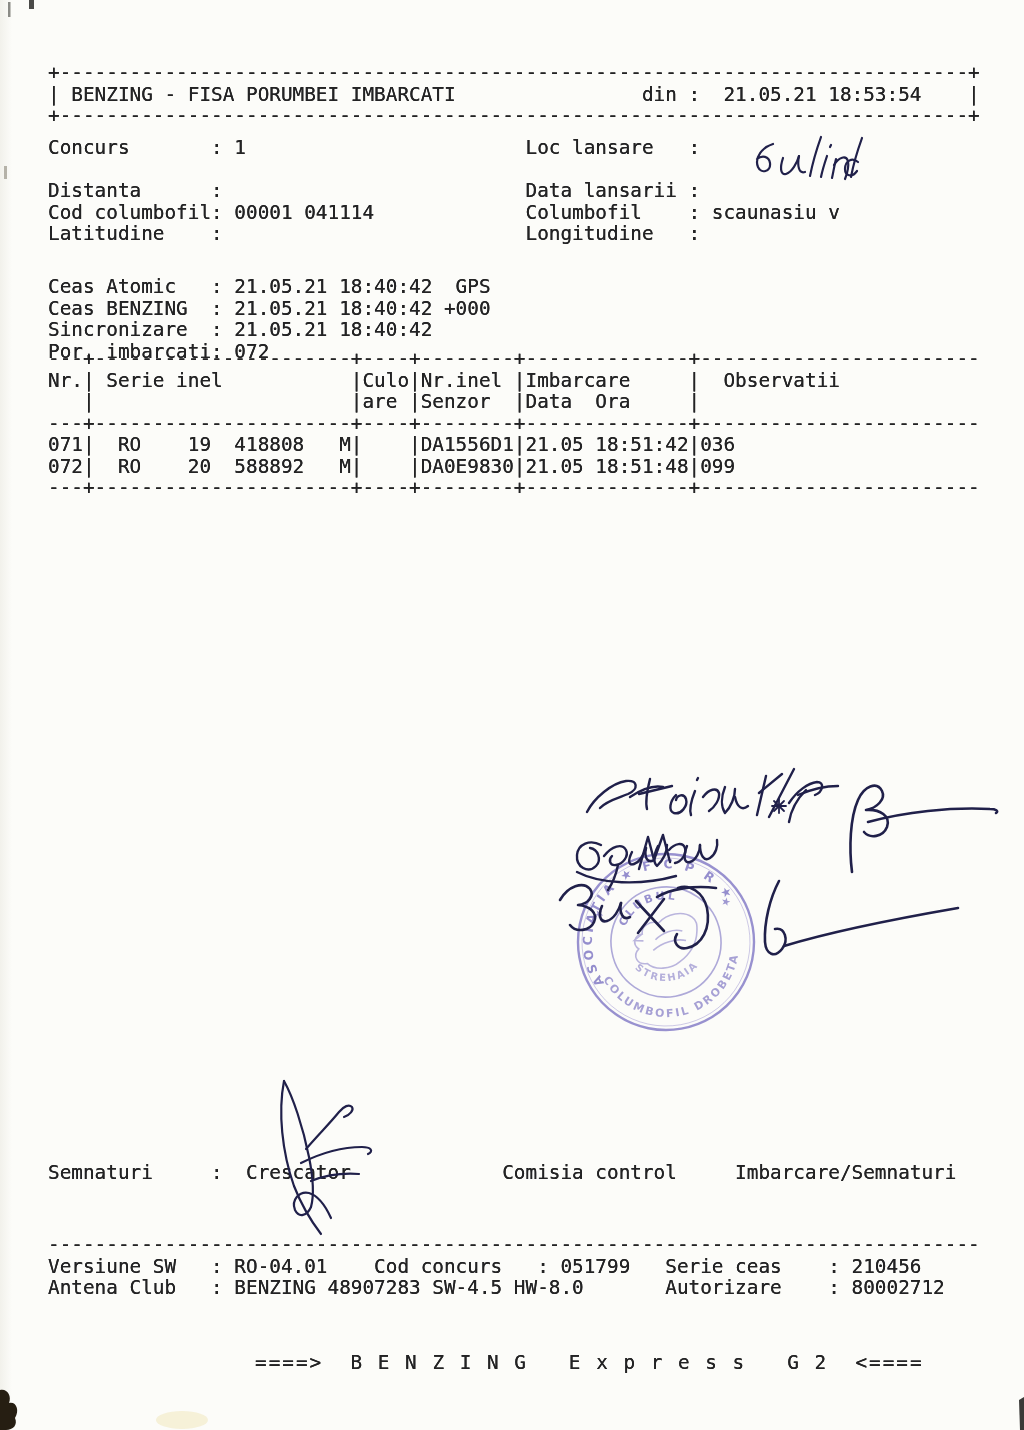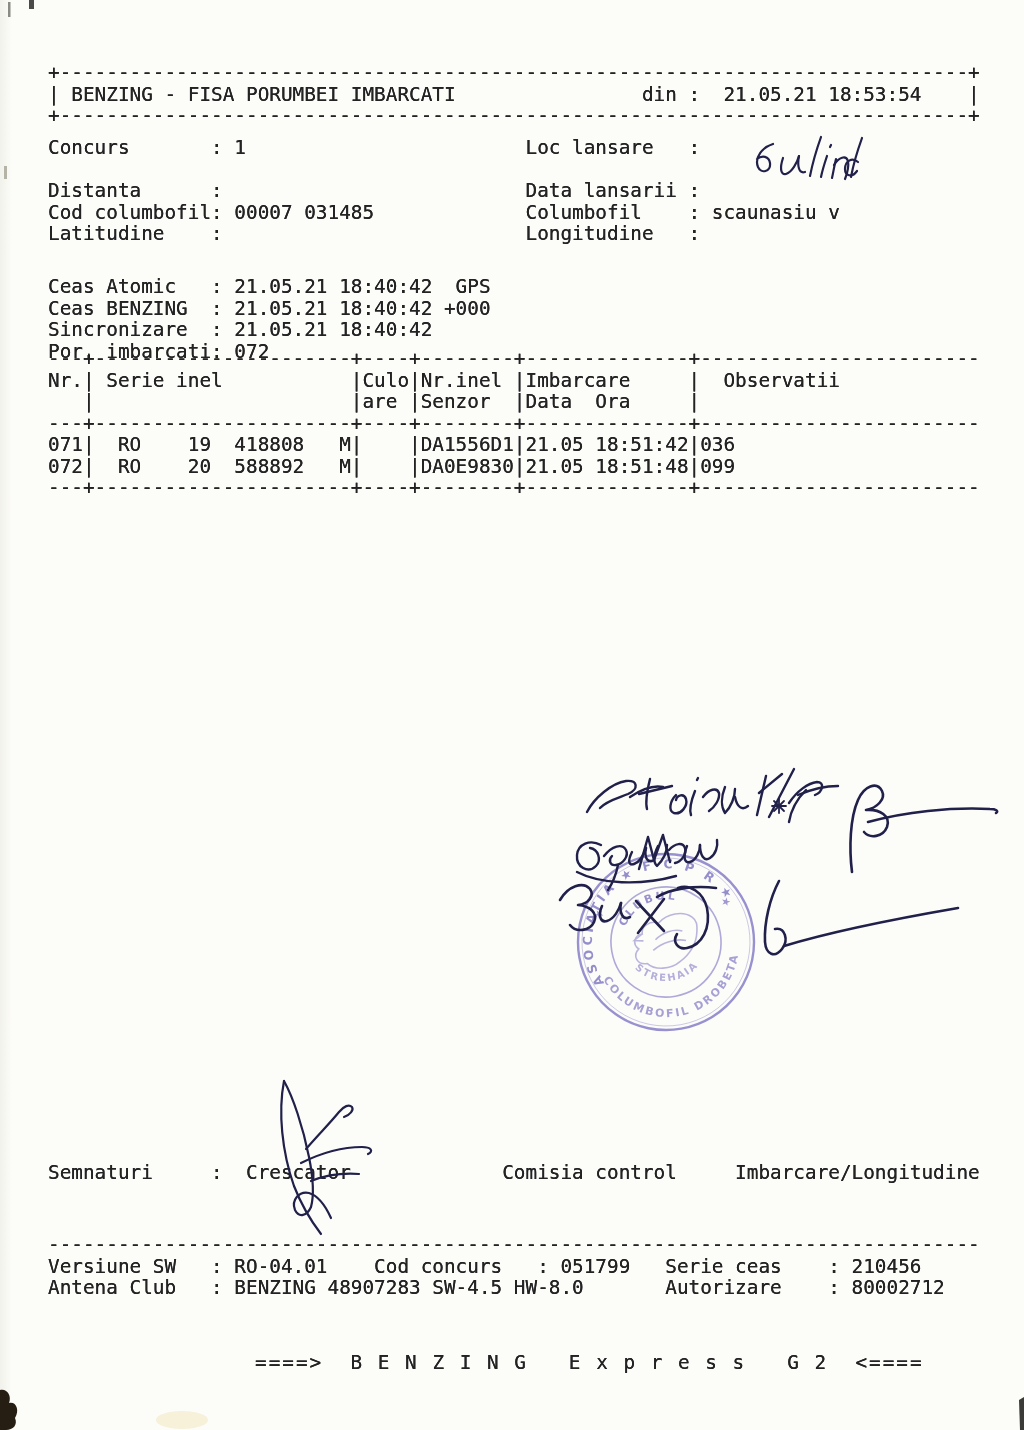--- a/index.html
+++ b/index.html
@@ -44,34 +44,34 @@
 <div>
 
   <div class="edge-band"></div>
 
   <pre class="doc" style="top:62px">+------------------------------------------------------------------------------+
 | BENZING - FISA PORUMBEI IMBARCATI                din :  21.05.21 18:53:54    |
 +------------------------------------------------------------------------------+</pre>
   <pre class="doc" style="top:137px">Concurs       : 1                        Loc lansare   :
 
 Distanta      :                          Data lansarii :
-Cod columbofil: 00007 031485             Columbofil    : scaunasiu v
+Cod columbofil: 00001 041114             Columbofil    : scaunasiu v
 Latitudine    :                          Longitudine   :</pre>
   <pre class="doc" style="top:276px">Ceas Atomic   : 21.05.21 18:40:42  GPS
 Ceas BENZING  : 21.05.21 18:40:42 +000
 Sincronizare  : 21.05.21 18:40:42
 Por. imbarcati: 072</pre>
   <pre class="doc" style="top:348px">---+----------------------+----+--------+--------------+------------------------
 Nr.| Serie inel           |Culo|Nr.inel |Imbarcare     |  Observatii
    |                      |are |Senzor  |Data  Ora     |
 ---+----------------------+----+--------+--------------+------------------------
 071|  RO    19  418808   M|    |DA1556D1|21.05 18:51:42|036
 072|  RO    20  588892   M|    |DA0E9830|21.05 18:51:48|099
 ---+----------------------+----+--------+--------------+------------------------</pre>
-  <pre class="doc" style="top:1162px">Semnaturi     :  Crescator             Comisia control     Imbarcare/Longitudine</pre>
+  <pre class="doc" style="top:1162px">Semnaturi     :  Crescator             Comisia control     Imbarcare/Semnaturi</pre>
   <pre class="doc" style="top:1234px">--------------------------------------------------------------------------------
 Versiune SW   : RO-04.01    Cod concurs   : 051799   Serie ceas    : 210456
 Antena Club   : BENZING 48907283 SW-4.5 HW-8.0       Autorizare    : 80002712</pre>
   <pre class="doc benzing" style="top:1352px">====&gt;  B E N Z I N G   E x p r e s s   G 2  &lt;====</pre>
 
   <svg class="overlay" viewBox="0 0 1024 1430">
 
     <g class="ink" stroke="#17172f" stroke-width="2.2">
       <path d="M773,144 C763,147 754,157 758,167 C761,174 771,172 770,163 C769,156 762,155 757,159"></path>
       <path d="M783,158 C780,167 780,175 786,174 C792,172 797,163 799,156"></path>

